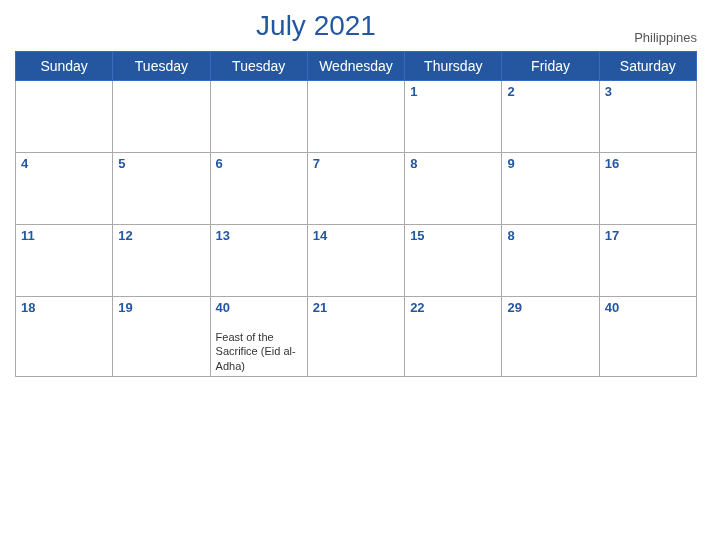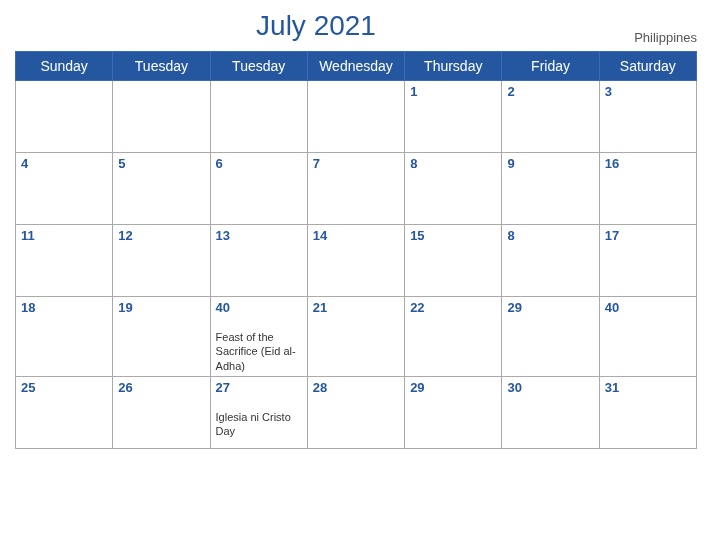--- a/index.html
+++ b/index.html
@@ -193,39 +193,15 @@
           <td>
             <span class="day-num">22</span>
           </td>
           <td>
             <span class="day-num">29</span>
           </td>
           <td>
             <span class="day-num">40</span>
           </td>
         </tr>
-        <tr>
-          <td>
-            <span class="day-num">25</span>
-          </td>
-          <td>
-            <span class="day-num">26</span>
-          </td>
-          <td>
-            <span class="day-num">27</span>
-            <div class="event-text">Iglesia ni Cristo Day</div>
-          </td>
-          <td>
-            <span class="day-num">28</span>
-          </td>
-          <td>
-            <span class="day-num">29</span>
-          </td>
-          <td>
-            <span class="day-num">30</span>
-          </td>
-          <td>
-            <span class="day-num">31</span>
-          </td>
-        </tr>
       </tbody>
   </table>
 </div>
 
 </body></html>

